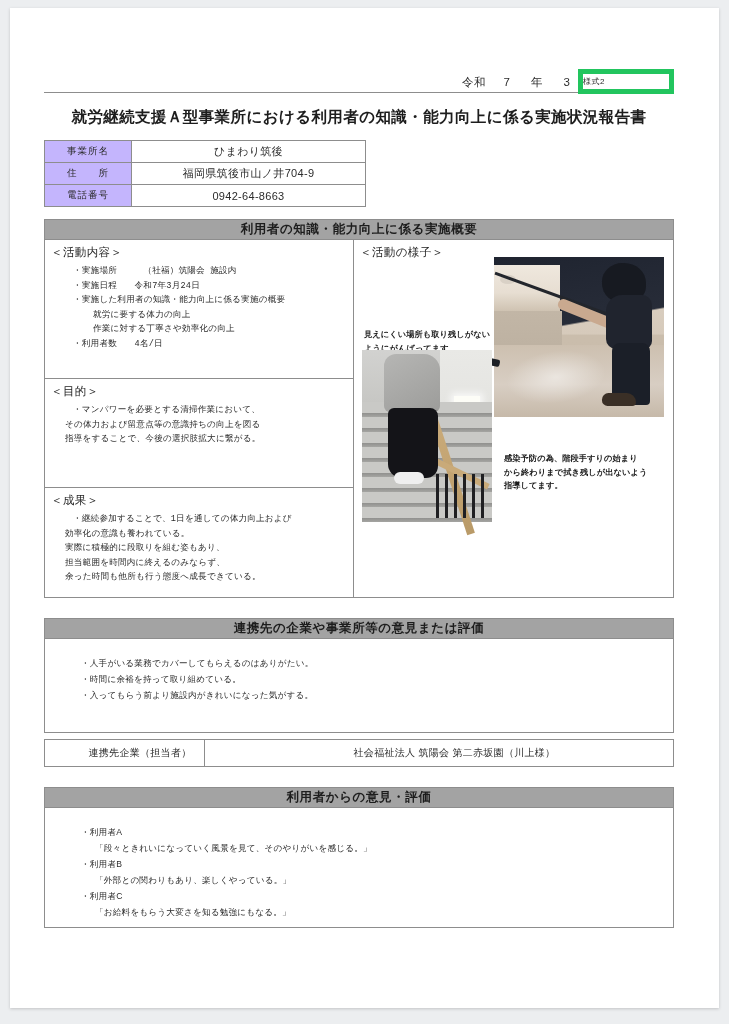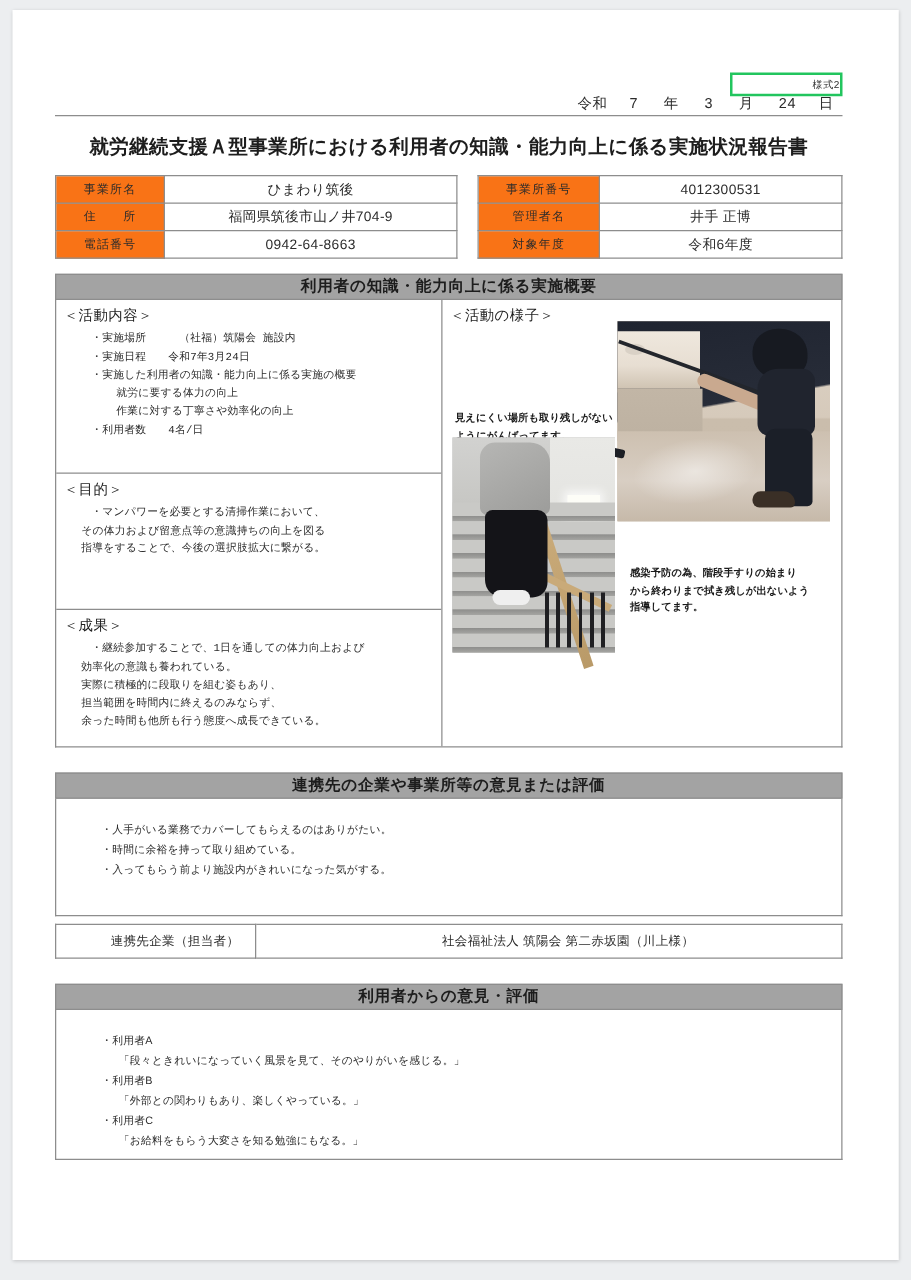--- a/index.html
+++ b/index.html
@@ -34,26 +34,26 @@
   }
 
   
   .form-no-wrap {
     position: relative;
     height: 18px;
   }
   .form-no {
     position: absolute;
     right: 0px;
-    top: 4px;
+    top: 15px;
     width: 86px;
     height: 15px;
-    border: 2px solid #22c55e;
+    border: 5px solid #22c55e;
     font-size: 8px;
-    text-align: right;
+    text-align: left;
     line-height: 15px;
     letter-spacing: 0.5px;
     background: #fff;
   }
   .date-row {
     display: flex;
     justify-content: flex-end;
     align-items: baseline;
     font-size: 11.5px;
     padding-top: 3px;
@@ -94,21 +94,21 @@
   table.info.right { width: 292px; }
   table.info td {
     border: 1px solid #8d8d8d;
     height: 21px;
     font-size: 10.5px;
     text-align: center;
     vertical-align: middle;
     padding: 0 2px;
   }
   table.info td.lbl {
-    background: #f97316;
+    background: #c4b5fd;
     font-size: 9.5px;
     letter-spacing: 1px;
   }
   table.info.left  td.lbl { width: 82px; }
   table.info.right td.lbl { width: 92px; }
   table.info td.val { font-size: 11px; letter-spacing: 0.3px; }
   td.val.big { font-size: 12px; font-weight: normal; }
 
   
   .band {
@@ -365,36 +365,20 @@
           <td class="lbl">住　　所</td>
           <td class="val big">福岡県筑後市山ノ井704-9</td>
         </tr>
         <tr>
           <td class="lbl">電話番号</td>
           <td class="val">0942-64-8663</td>
         </tr>
       </tbody>
         </table>
 
-      <table class="info right">
-        <tbody>
-            <tr>
-          <td class="lbl">事業所番号</td>
-          <td class="val">4012300531</td>
-        </tr>
-        <tr>
-          <td class="lbl">管理者名</td>
-          <td class="val">井手 正博</td>
-        </tr>
-        <tr>
-          <td class="lbl">対象年度</td>
-          <td class="val">令和6年度</td>
-        </tr>
-      </tbody>
-        </table>
     </div>
 
     <div class="gap-12"></div>
 
     <div class="band">利用者の知識・能力向上に係る実施概要</div>
     <div class="overview">
 
       <div class="ov-left">
 
         <div class="sub b1">

